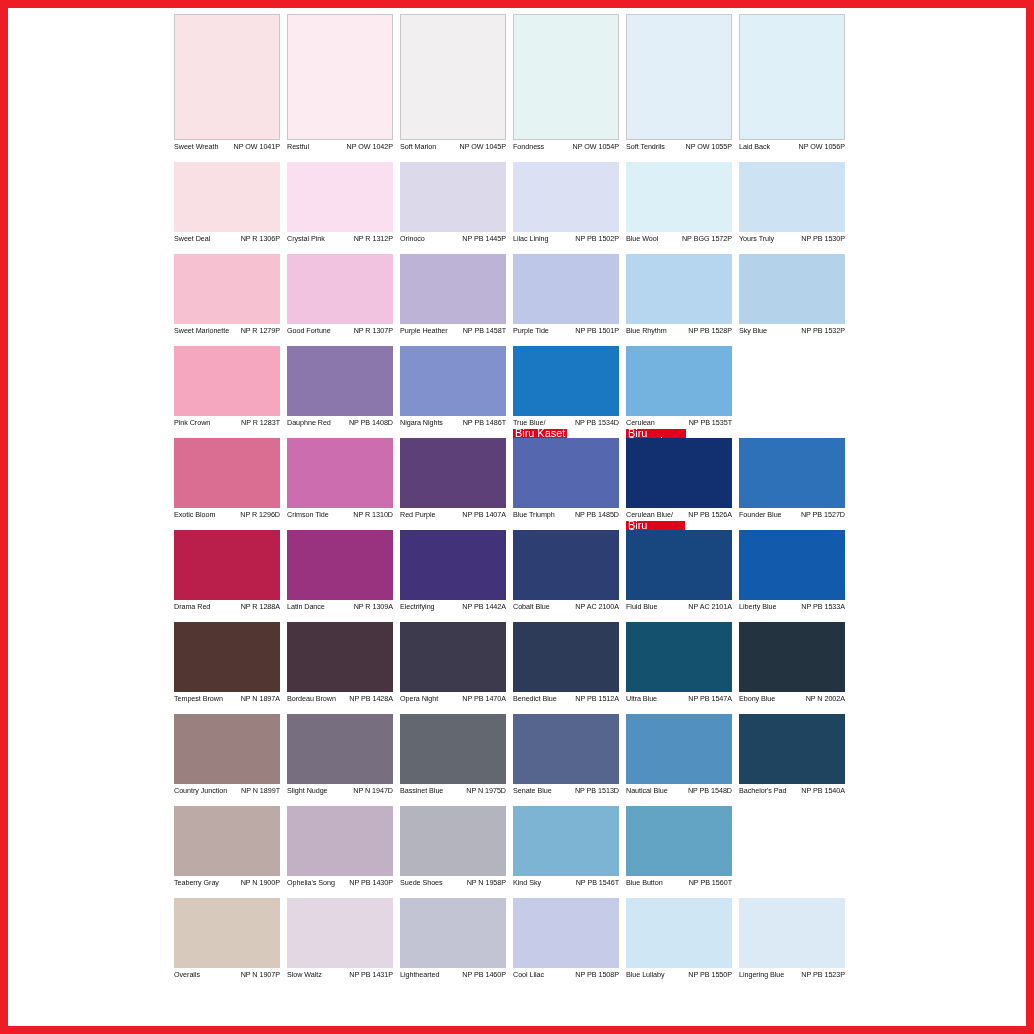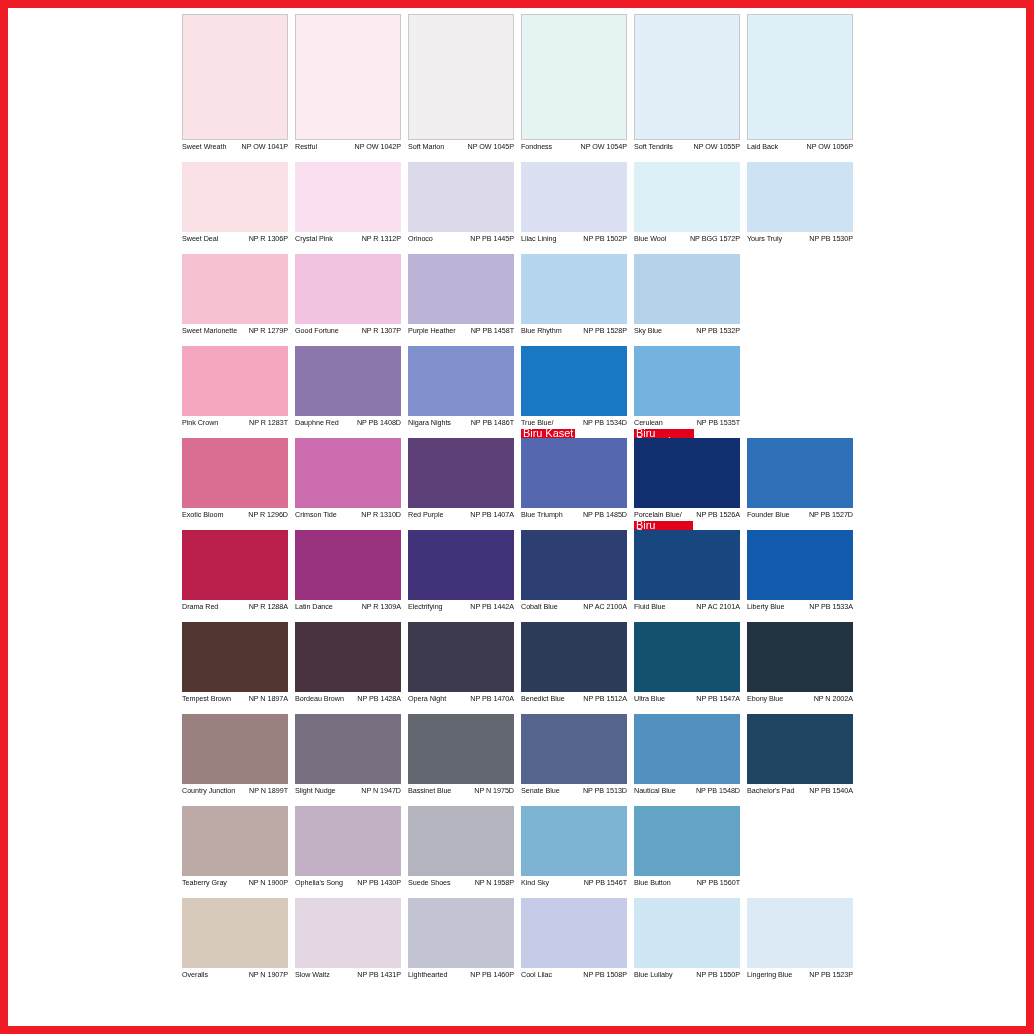--- a/index.html
+++ b/index.html
@@ -23,21 +23,21 @@
     position: absolute;
     left: 0; top: 0;
     width: 1034px; height: 1034px;
     border: 8px solid #ee1c25;
     box-sizing: border-box;
     pointer-events: none;
     z-index: 50;
   }
   .sheet {
     position: absolute;
-    left: 182px;
+    left: 174px;
     top: 14px;
     width: 672px;
   }
   .band {
     display: block;
   }
   .band.gap-before {
   }
   .row {
     display: flex;
@@ -202,20 +202,27 @@
             </div>
           </div>
           <div class="cell">
             <div class="chip" style="background: rgb(188, 179, 214);"></div>
             <div class="caption">
               <div class="cname"><span class="nm-line">Purple Heather</span></div>
               <div class="ccode">NP PB 1458T</div>
             </div>
           </div>
           <div class="cell">
+            <div class="chip" style="background: rgb(191, 199, 232);"></div>
+            <div class="caption">
+              <div class="cname"><span class="nm-line">Purple Tide</span></div>
+              <div class="ccode">NP PB 1501P</div>
+            </div>
+          </div>
+          <div class="cell">
             <div class="chip" style="background: rgb(181, 214, 238);"></div>
             <div class="caption">
               <div class="cname"><span class="nm-line">Blue Rhythm</span></div>
               <div class="ccode">NP PB 1528P</div>
             </div>
           </div>
           <div class="cell">
             <div class="chip" style="background: rgb(180, 211, 234);"></div>
             <div class="caption">
               <div class="cname"><span class="nm-line">Sky Blue</span></div>
@@ -285,21 +292,21 @@
           <div class="cell">
             <div class="chip" style="background: rgb(85, 103, 174);"></div>
             <div class="caption">
               <div class="cname"><span class="nm-line">Blue Triumph</span></div>
               <div class="ccode">NP PB 1485D</div>
             </div>
           </div>
           <div class="cell">
             <div class="chip" style="background: rgb(18, 48, 111);"></div>
             <div class="caption">
-              <div class="cname"><span class="nm-line">Porcelain Blue/</span><span class="alt">Biru Secengan</span></div>
+              <div class="cname"><span class="nm-line">Cerulean Blue/</span><span class="alt">Biru Secengan</span></div>
               <div class="ccode">NP PB 1526A</div>
             </div>
           </div>
           <div class="cell">
             <div class="chip" style="background: rgb(46, 113, 184);"></div>
             <div class="caption">
               <div class="cname"><span class="nm-line">Founder Blue</span></div>
               <div class="ccode">NP PB 1527D</div>
             </div>
           </div>

